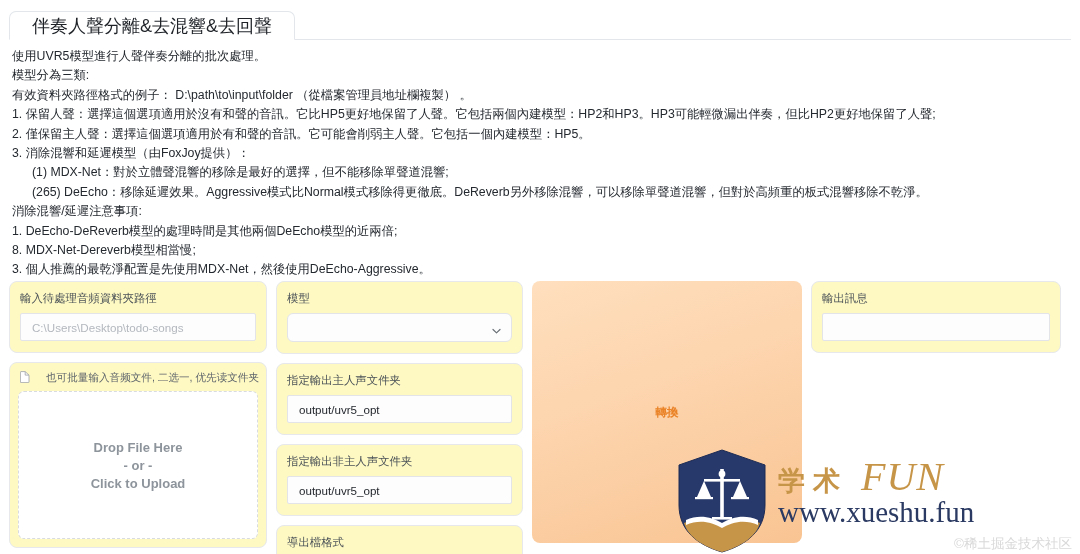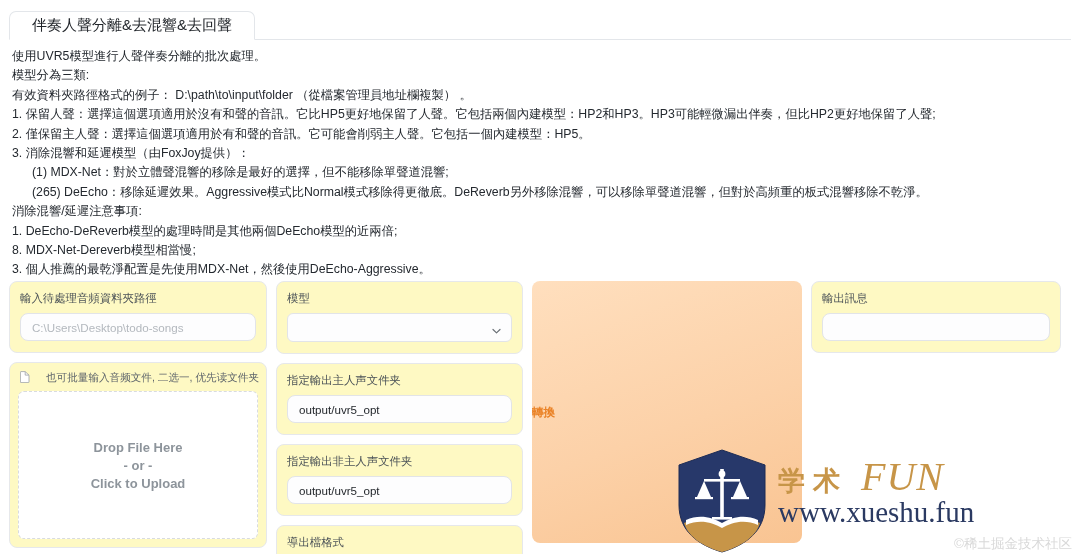--- a/index.html
+++ b/index.html
@@ -22,21 +22,21 @@
     width: 1062px;
     height: 29px;
     border-bottom: 1px solid #e3e6ea;
   }
   .tab {
     position: absolute;
     left: 0; top: 0;
     height: 29px;
     padding: 0 22px;
     display: flex; align-items: center;
-    font-size: 15px;
+    font-size: 18px;
     color: #1f2328;
     background: #ffffff;
     border: 1px solid #e3e6ea;
     border-bottom: 1px solid #ffffff;
     border-radius: 7px 7px 0 0;
     white-space: nowrap;
     cursor: pointer;
   }
 
   
@@ -80,21 +80,21 @@
     color: #4b5257;
     margin-bottom: 7px;
     display: block;
     white-space: nowrap;
   }
 
   .textbox {
     width: 100%;
     height: 28px;
     border: 1px solid #e2e4e8;
-    border-radius: 8px;
+    border-radius: 2px;
     background: #fdfdfe;
     padding: 0 11px;
     font-size: 11.6px;
     color: #1f2328;
     font-family: "Liberation Sans", sans-serif;
     outline: none;
   }
   .textbox::placeholder { color: #b3b8be; }
 
   
@@ -147,21 +147,21 @@
     width: 270px;
     height: 100%;
     border: none;
     border-radius: 8px;
     background: linear-gradient(160deg, #ffdfbe 0%, #fcd1a8 55%, #f9c492 100%);
     color: #ea8226;
     font-size: 11.6px;
     font-weight: bold;
     font-family: "Liberation Sans", sans-serif;
     cursor: pointer;
-    display: flex; align-items: center; 
+    display: flex; align-items: center; justify-content: center;
   }
 
   
   .out-card { }
 
   
   .wm {
     position: absolute;
     left: 672px; top: 447px;
     width: 404px; height: 107px;

